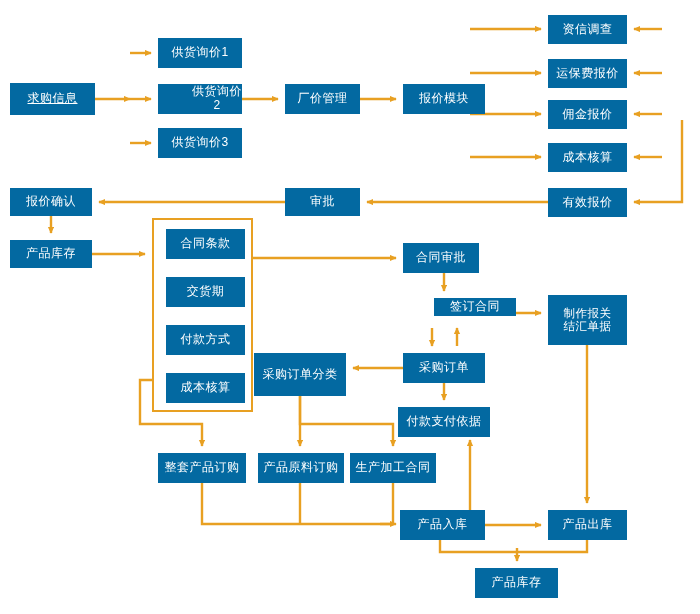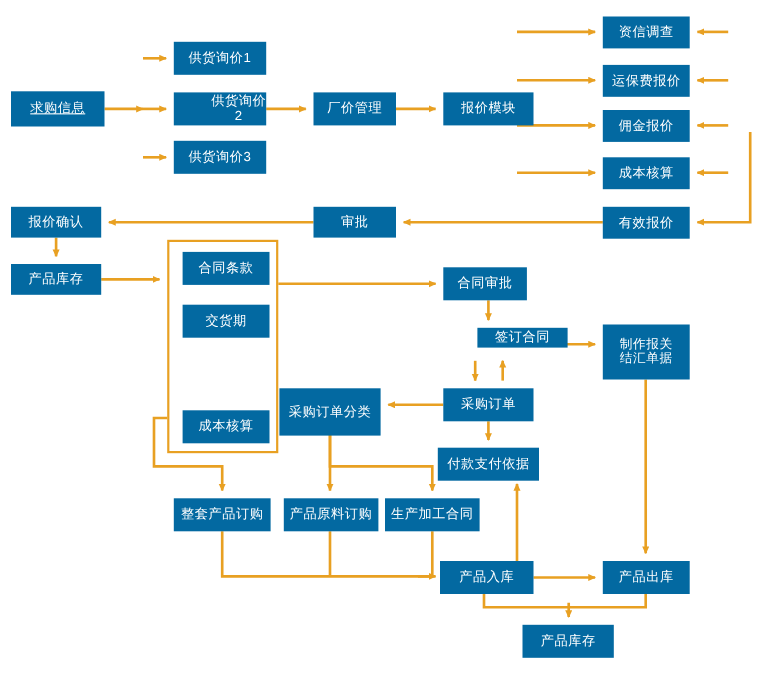--- a/index.html
+++ b/index.html
@@ -101,20 +101,21 @@
   <div class="node" style="left:548px;top:15px;width:79px;height:29px;">资信调查</div>
   <div class="node" style="left:548px;top:59px;width:79px;height:29px;">运保费报价</div>
   <div class="node" style="left:548px;top:100px;width:79px;height:29px;">佣金报价</div>
   <div class="node" style="left:548px;top:143px;width:79px;height:29px;">成本核算</div>
   <div class="node" style="left:548px;top:188px;width:79px;height:29px;">有效报价</div>
   <div class="node" style="left:285px;top:188px;width:75px;height:28px;">审批</div>
   <div class="node" style="left:10px;top:188px;width:82px;height:28px;">报价确认</div>
   <div class="node" style="left:10px;top:240px;width:82px;height:28px;">产品库存</div>
   <div class="node" style="left:166px;top:229px;width:79px;height:30px;">合同条款</div>
   <div class="node" style="left:166px;top:277px;width:79px;height:30px;">交货期</div>
+  <div class="node" style="left:166px;top:325px;width:79px;height:30px;">付款方式</div>
   <div class="node" style="left:166px;top:373px;width:79px;height:30px;">成本核算</div>
   <div class="node" style="left:403px;top:243px;width:76px;height:30px;">合同审批</div>
   <div class="node" style="left:403px;top:298px;width:82px;height:18px;margin-left:31px;">签订合同</div>
   <div class="node" style="left:403px;top:353px;width:82px;height:30px;">采购订单</div>
   <div class="node" style="left:398px;top:407px;width:92px;height:30px;">付款支付依据</div>
   <div class="node" style="left:254px;top:353px;width:92px;height:43px;">采购订单分类</div>
   <div class="node two" style="left:548px;top:295px;width:79px;height:50px;">制作报关
 结汇单据</div>
   <div class="node" style="left:158px;top:453px;width:88px;height:30px;">整套产品订购</div>
   <div class="node" style="left:258px;top:453px;width:86px;height:30px;">产品原料订购</div>

